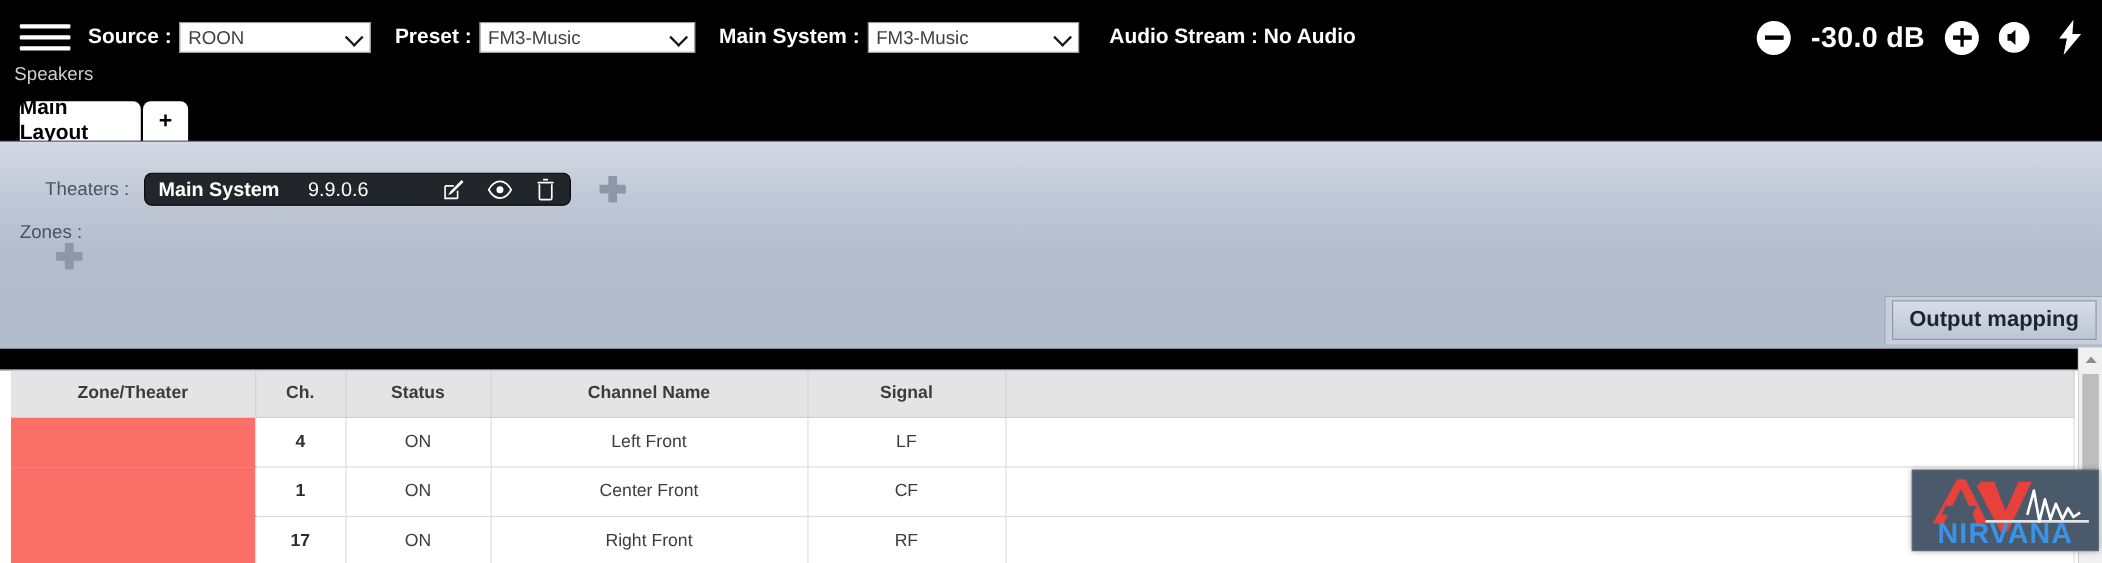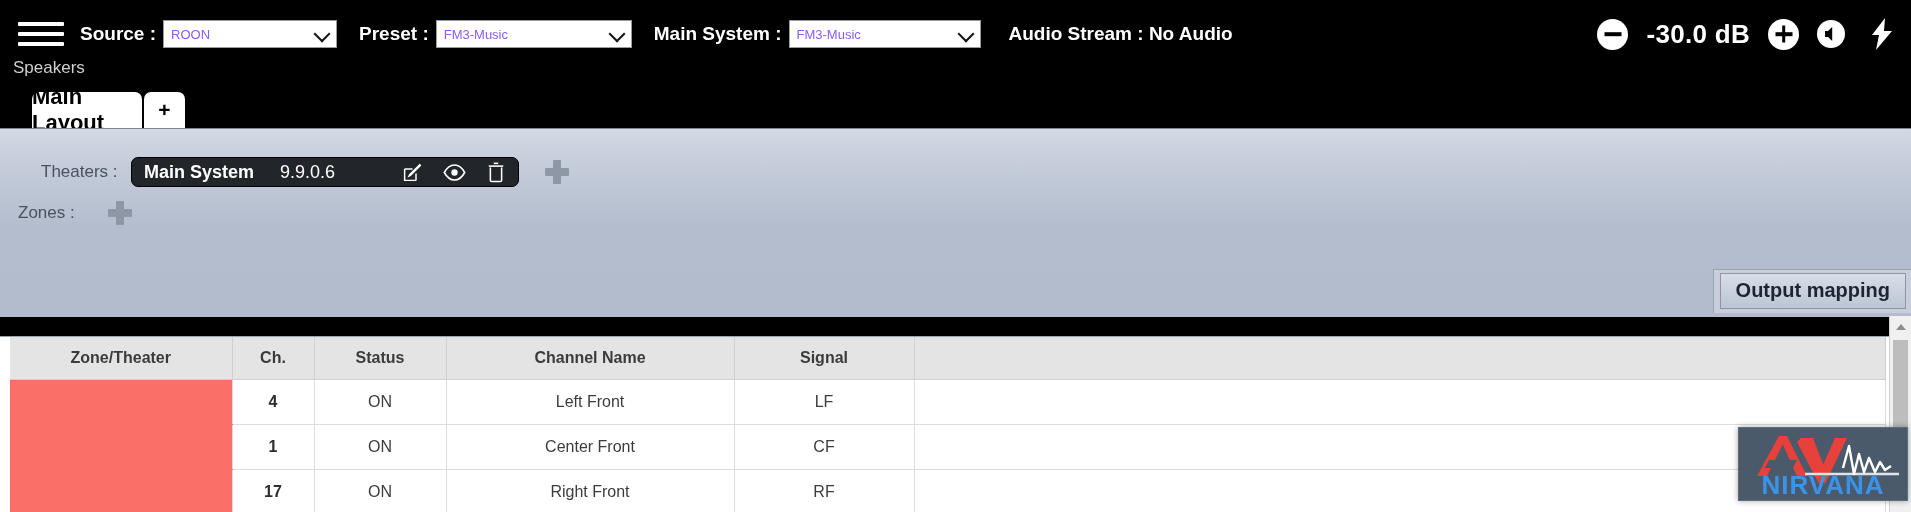--- a/index.html
+++ b/index.html
@@ -67,22 +67,22 @@
     background: #ffffff;
     border: 1px solid #9a9a9a;
     height: 28px;
     display: flex;
     align-items: center;
     box-sizing: border-box;
     padding: 0 26px 0 7px;
     cursor: pointer;
   }
   .sel-text {
-    color: #8b5cf6;
-    font-size: 13px;
+    color: #404040;
+    font-size: 17px;
     font-weight: 400;
     line-height: 1;
   }
   .sel .caret {
     position: absolute;
     right: 8px;
     top: 50%;
     width: 10px;
     height: 10px;
     margin-top: -6px;
@@ -160,45 +160,44 @@
     align-items: flex-end;
   }
   .tab {
     background: #ffffff;
     border-radius: 7px 7px 0 0;
     height: 36px;
     display: flex;
     align-items: center;
     justify-content: center;
     color: #000;
-    font-size: 22px;
+    font-size: 19px;
     font-weight: bold;
     cursor: pointer;
     box-sizing: border-box;
-    margin-left: 14px;
   }
   .tab-main { width: 110px; }
   .tab-add  { width: 41px; margin-left: 2px; font-size: 21px; font-weight: bold; }
 
   
   .panel {
     position: absolute;
     left: 0; top: 128px;
     width: 1911px;
     height: 188px;
     background: linear-gradient(to bottom, #d4dae4 0%, #c3cbd9 22%, #b4bdcd 52%, #b3bccc 100%);
     border-top: 1px solid #7f8796;
   }
   .panel-row {
     position: absolute;
     display: flex;
     align-items: center;
   }
   .row-theaters { left: 18px; top: 28px; margin-left: 23px; }
-  .row-zones    { left: 18px; top: 72px; }
+  .row-zones    { left: 18px; top: 72px; flex-direction: column; }
   .row-label {
     color: #4a5160;
     font-size: 17px;
     width: 74px;
     white-space: nowrap;
   }
   .pill {
     background: #22262b;
     border: 1px solid #000;
     border-radius: 7px;

